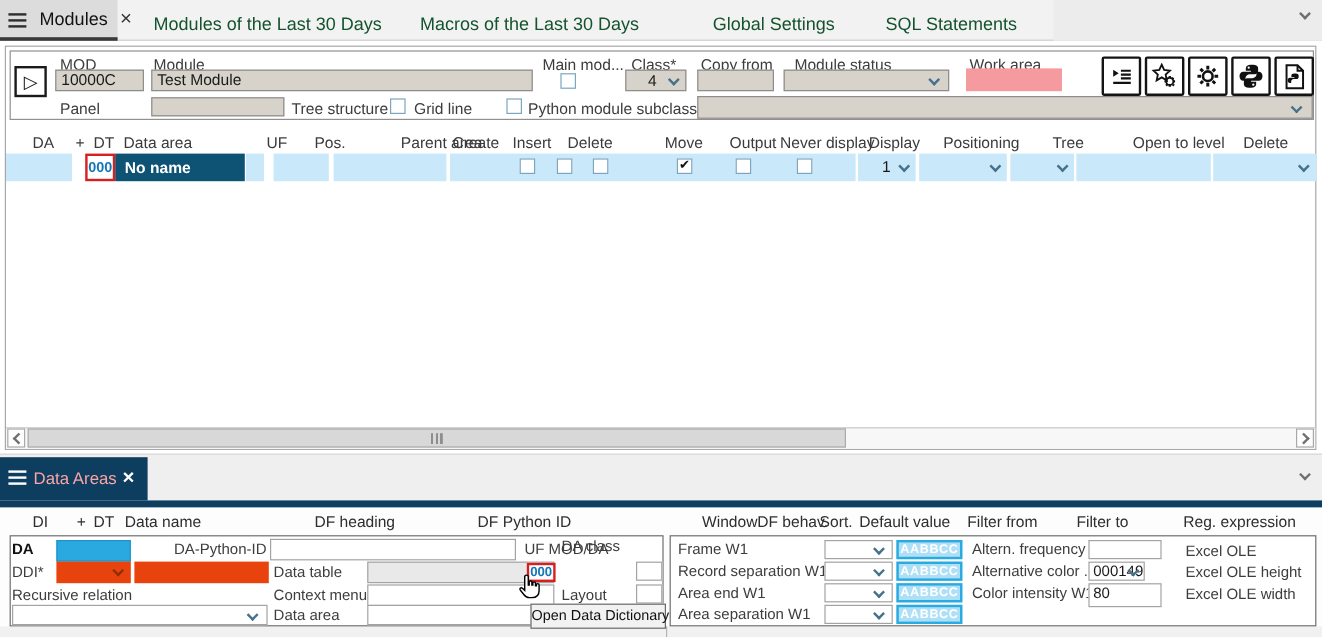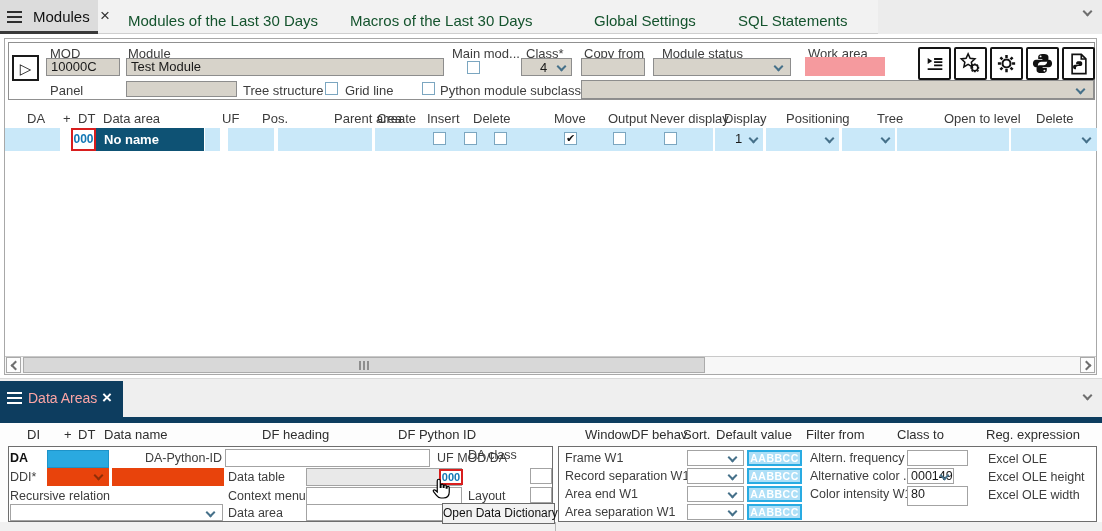--- a/index.html
+++ b/index.html
@@ -188,21 +188,21 @@
 <span class="bhdr" style="left:64px">+</span>
 <span class="bhdr" style="left:78px">DT</span>
 <span class="bhdr" style="left:104px">Data name</span>
 <span class="bhdr" style="left:262px">DF heading</span>
 <span class="bhdr" style="left:398px">DF Python ID</span>
 <span class="bhdr" style="left:585px">Window</span>
 <span class="bhdr" style="left:631px">DF behav.</span>
 <span class="bhdr" style="left:683px">Sort.</span>
 <span class="bhdr" style="left:716px">Default value</span>
 <span class="bhdr" style="left:806px">Filter from</span>
-<span class="bhdr" style="left:897px">Class to</span>
+<span class="bhdr" style="left:897px">Filter to</span>
 <span class="bhdr" style="left:986px">Reg. expression</span>
 
 <div class="abs" style="left:8px;top:446px;width:545px;height:76px;background:#fff;border:1px solid #6e6e6e"></div>
 <span class="lblsm" style="left:10px;top:451px;font-weight:bold;color:#111">DA</span>
 <div class="abs" style="left:47px;top:450px;width:62px;height:18px;background:#2aa9e0;border:1px solid #1d93c9"></div>
 <span class="lblsm" style="left:145px;top:451px">DA-Python-ID</span>
 <div class="winp" style="left:225px;top:449px;width:205px;height:18px"></div>
 <span class="lblsm" style="left:437px;top:451px">UF MOD/DA</span>
 
 <span class="lblsm" style="left:10px;top:470px">DDI*</span>

